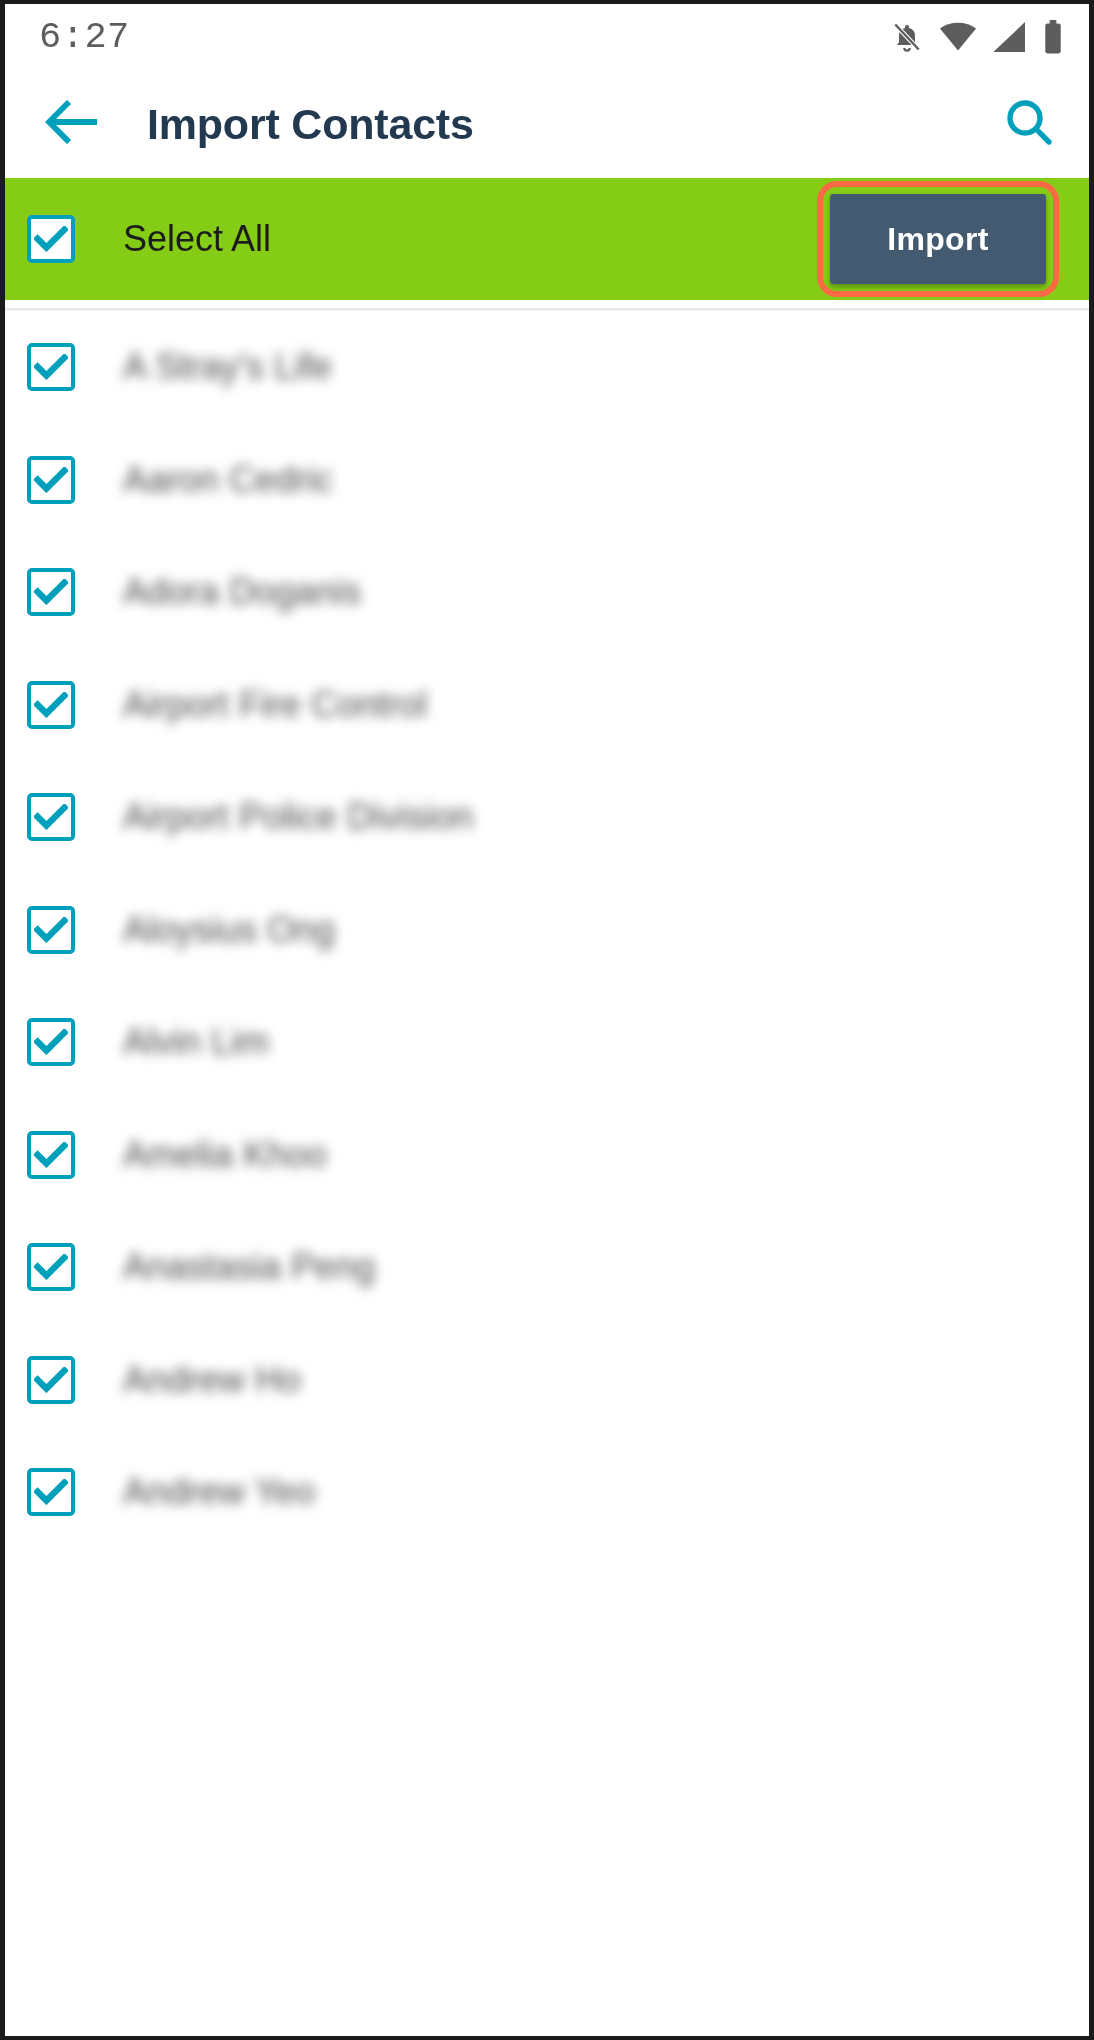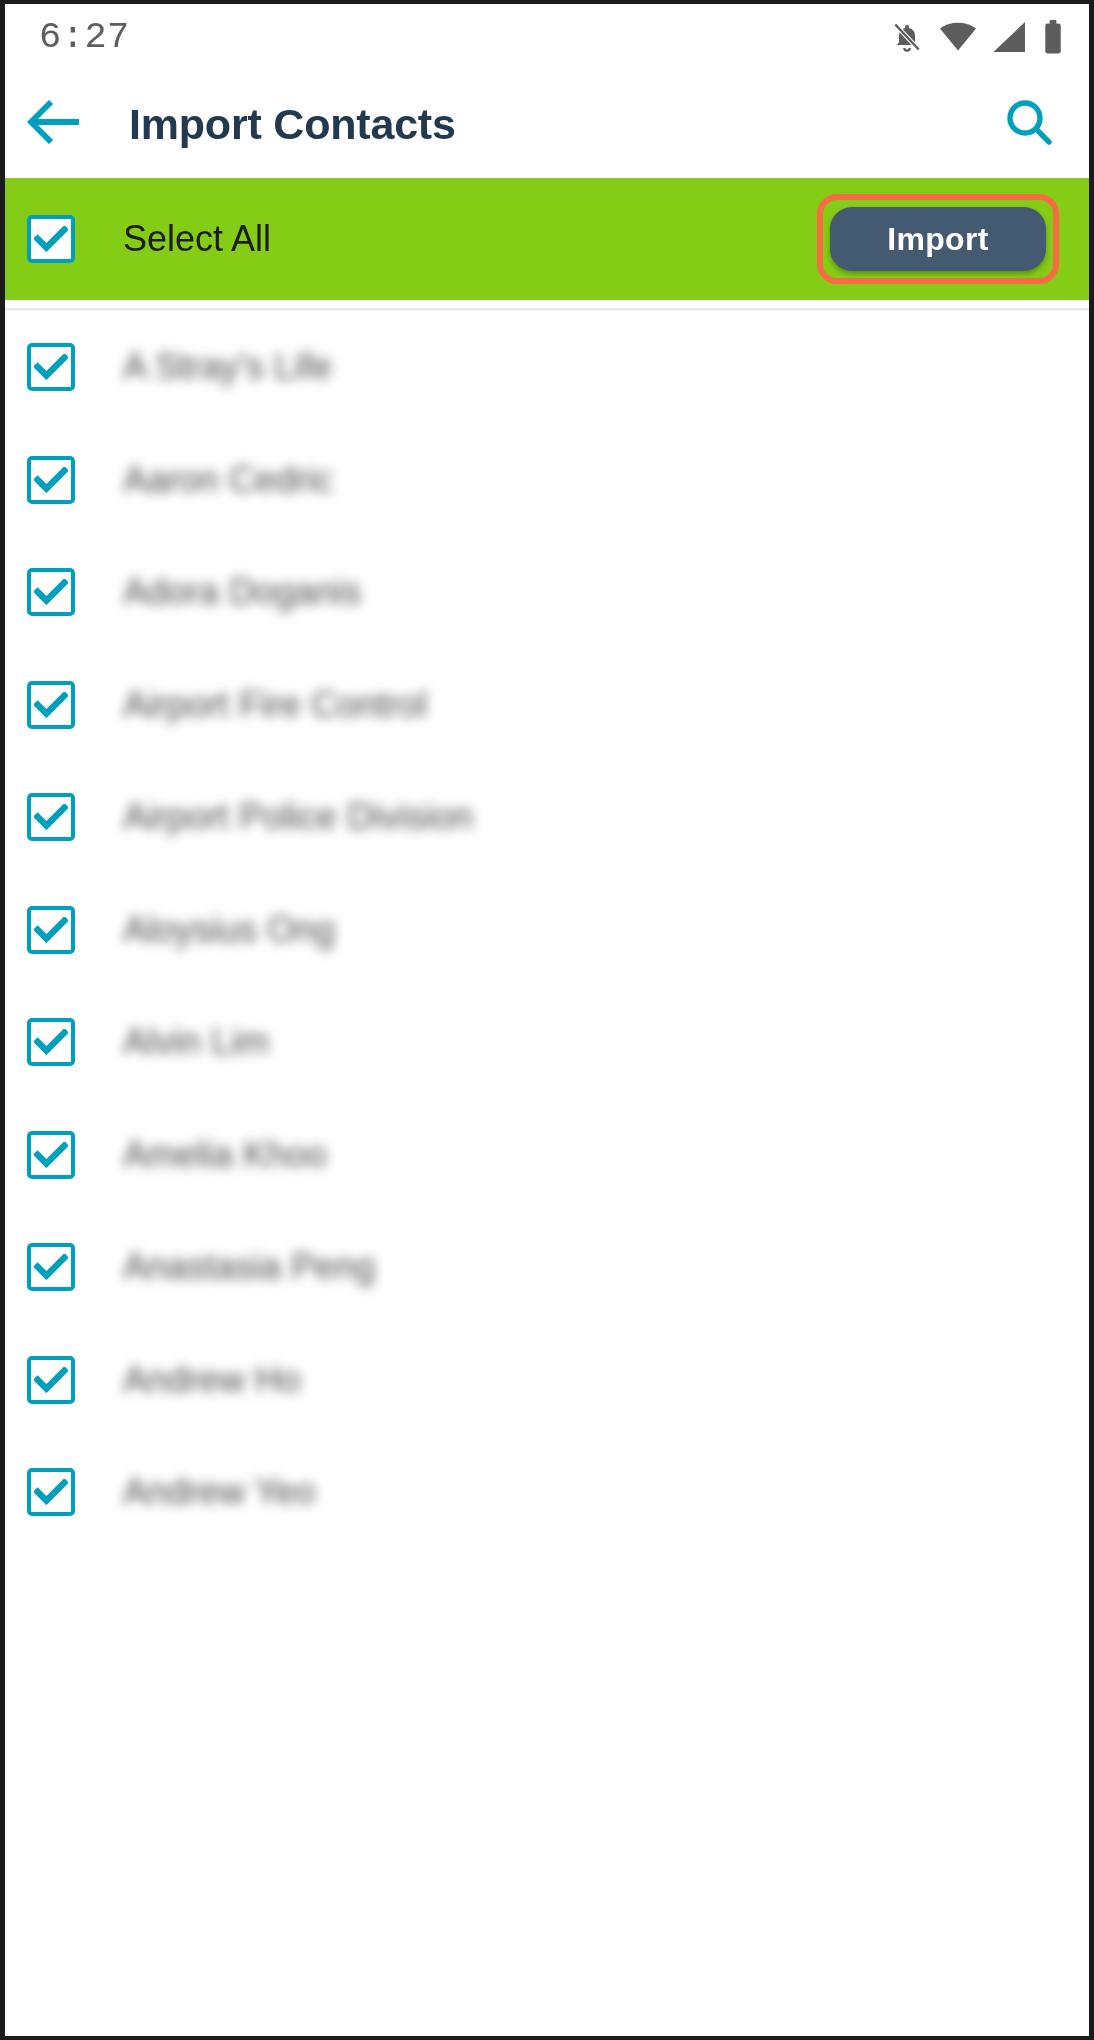--- a/index.html
+++ b/index.html
@@ -37,21 +37,21 @@
     margin-left:auto;
     display:flex; align-items:center; gap:16px;
   }
   .status-icons svg { display:block; }
 
   
   .appbar {
     position:relative;
     height:108px;
     display:flex; align-items:center;
-    padding:0 30px 0 20px;
+    padding:0 30px 0 38px;
   }
   .back-btn { width:56px; height:56px; display:flex; align-items:center; justify-content:center; }
   .appbar-title {
     margin-left:48px;
     font-size:43px;
     font-weight:bold;
     color:#22394f;
     letter-spacing:-0.2px;
     white-space:nowrap;
   }
@@ -90,23 +90,23 @@
   .import-wrap {
     margin-left:auto;
     position:relative;
     padding:7px;
     border:6px solid #f96a45;
     border-radius:20px;
     background:transparent;
   }
   .import-btn {
     min-width:216px;
-    height:64px;
+    height:90px;
     background:#445a70;
-    border-radius:22px;
+    border-radius:3px;
     display:flex; align-items:center; justify-content:center;
     box-shadow:0 3px 5px rgba(0,0,0,0.30);
   }
   .import-btn span {
     color:#ffffff;
     font-size:32px;
     font-weight:bold;
     letter-spacing:0.3px;
   }
 

